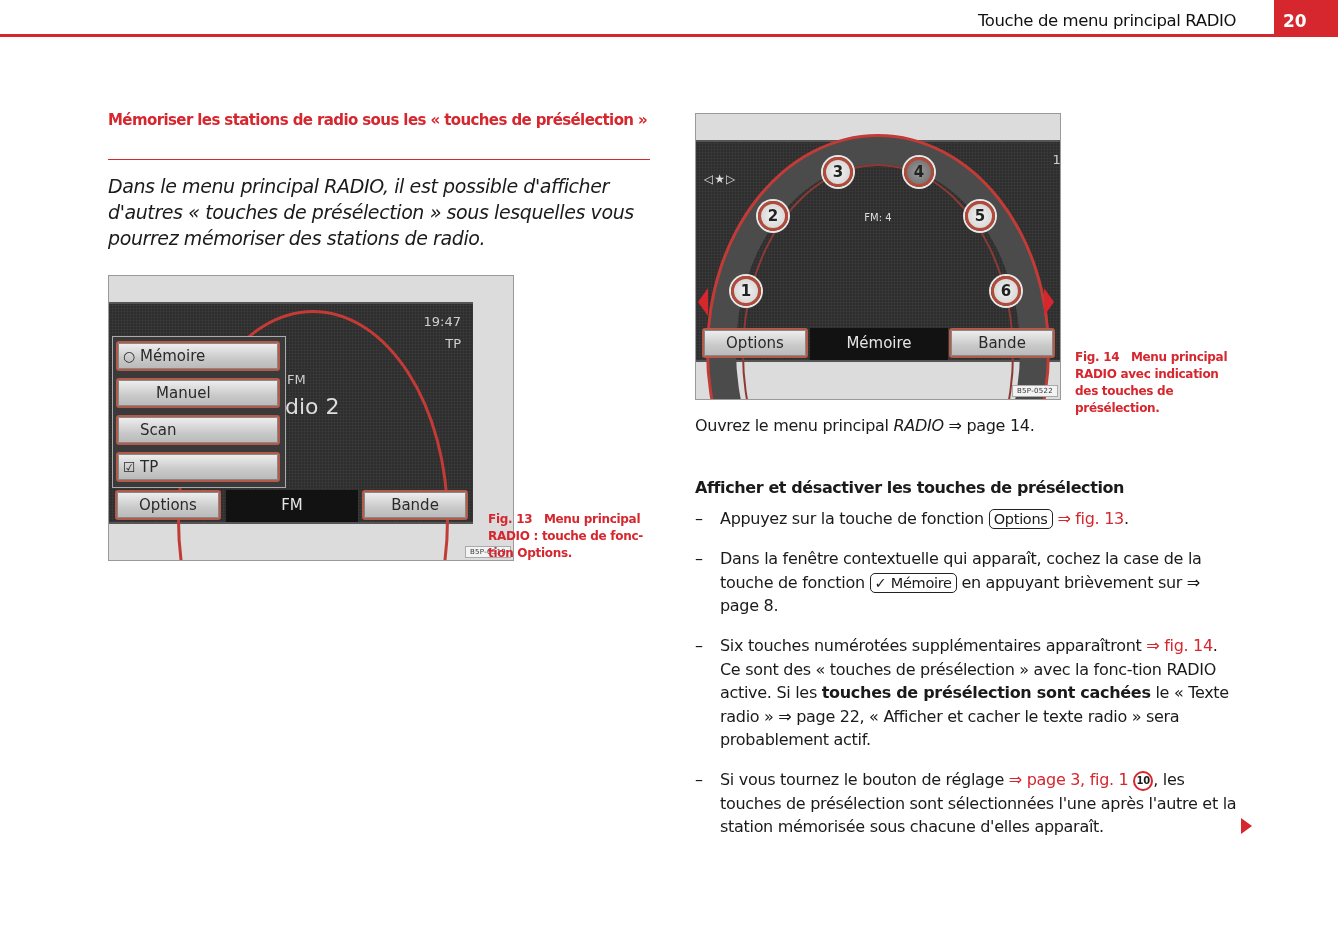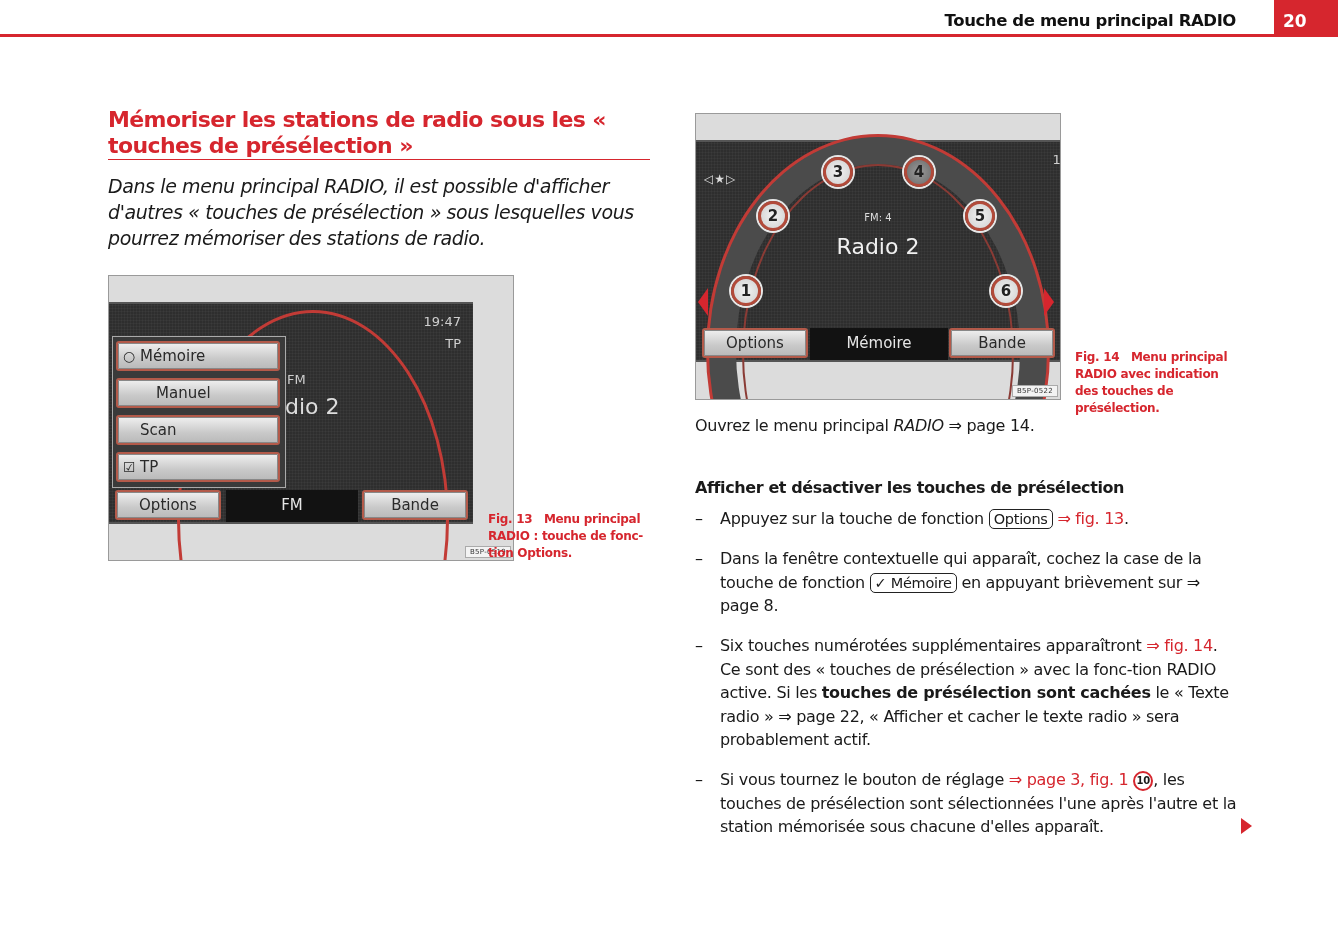--- a/index.html
+++ b/index.html
@@ -1,25 +1,25 @@
 <!DOCTYPE html>
 <html><head>
 <meta charset="utf-8">
 <style>
   * { box-sizing: border-box; margin: 0; padding: 0; }
   html, body { width: 1338px; height: 944px; background: #ffffff; overflow: hidden; }
   body { position: relative; font-family: "DejaVu Sans", "Liberation Sans", sans-serif; color: #1a1a1a; }
 
   
   .header-rule { position: absolute; left: 0; top: 34px; width: 1338px; height: 3px; background: #d6262e; }
-  .header-title { position: absolute; right: 102px; top: 11px; font-family: "DejaVu Sans", sans-serif; font-weight: bold; font-size: 16.5px; color: #111; letter-spacing: -0.4px; }
+  .header-title { position: absolute; right: 102px; top: 11px; font-family: "DejaVu Sans", sans-serif; font-weight: normal; font-size: 16.5px; color: #111; letter-spacing: -0.4px; }
   .page-num { position: absolute; left: 1274px; top: 0; width: 64px; height: 37px; background: #d6262e; color: #fff; font-weight: bold; font-size: 17px; padding: 11px 0 0 9px; }
 
   
-  .sec-title { position: absolute; left: 108px; top: 107px; width: 545px; font-weight: bold; font-size: 22px; line-height: 26px; color: #d6262e; letter-spacing: -0.6px; }
+  .sec-title { position: absolute; left: 108px; top: 107px; width: 545px; font-weight: bold; font-size: 15px; line-height: 26px; color: #d6262e; letter-spacing: -0.6px; }
   .sec-rule { position: absolute; left: 108px; top: 159px; width: 542px; height: 1px; background: #d6262e; }
   .intro { position: absolute; left: 108px; top: 173px; width: 545px; font-style: italic; font-size: 19px; line-height: 26px; color: #1a1a1a; letter-spacing: -0.4px; }
 
   
   .fig { position: absolute; background: #dcdcdc; border: 1px solid #9a9a9a; overflow: hidden; }
   .fig-code { position: absolute; right: 2px; bottom: 2px; background: #f3f3f3; border: 1px solid #aaa; font-size: 7px; padding: 1px 4px; color: #333; letter-spacing: 0.3px; }
   .screen { position: absolute; background: #2e2e2e; border-top: 2px solid #555; border-bottom: 2px solid #555;
     background-image: repeating-linear-gradient(0deg, rgba(255,255,255,0.03) 0 1px, transparent 1px 3px), repeating-linear-gradient(90deg, rgba(255,255,255,0.03) 0 1px, transparent 1px 3px); }
   .screen-time { position: absolute; color: #cfcfcf; font-size: 13px; text-align: right; }
   .screen-tp { position: absolute; color: #cfcfcf; font-size: 13px; text-align: right; }
@@ -112,21 +112,20 @@
     <div class="preset" style="left:62px; top:59px;">2</div>
     <div class="preset" style="left:127px; top:15px;">3</div>
     <div class="preset active" style="left:208px; top:15px;">4</div>
     <div class="preset" style="left:269px; top:59px;">5</div>
     <div class="preset" style="left:295px; top:134px;">6</div>
 
     <div class="red-tri-l" style="left:2px; top:146px;"></div>
     <div class="red-tri-r" style="left:348px; top:146px;"></div>
 
     <div style="position:absolute; left:0; width:364px; top:70px; text-align:center; color:#ddd; font-size:10px;">FM: 4</div>
-    <div style="position:absolute; left:0; width:364px; top:92px; text-align:center; color:#f0f0f0; font-size:22px;">Radio 2</div>
 
     <div class="hmi-btn" style="left:6px; top:186px; width:106px;">Options</div>
     <div class="bar-center" style="left:114px; top:186px; width:138px; height:32px; line-height:30px;">Mémoire</div>
     <div class="hmi-btn" style="left:253px; top:186px; width:106px;">Bande</div>
   </div>
   <div class="fig-code">B5P-0522</div>
 </div>
 <div class="caption" style="left:1075px; top:349px; width:170px;">
   <span>Fig. 14</span>&nbsp;&nbsp;
   <span>Menu principal RADIO avec indication des touches de présélection.</span>

